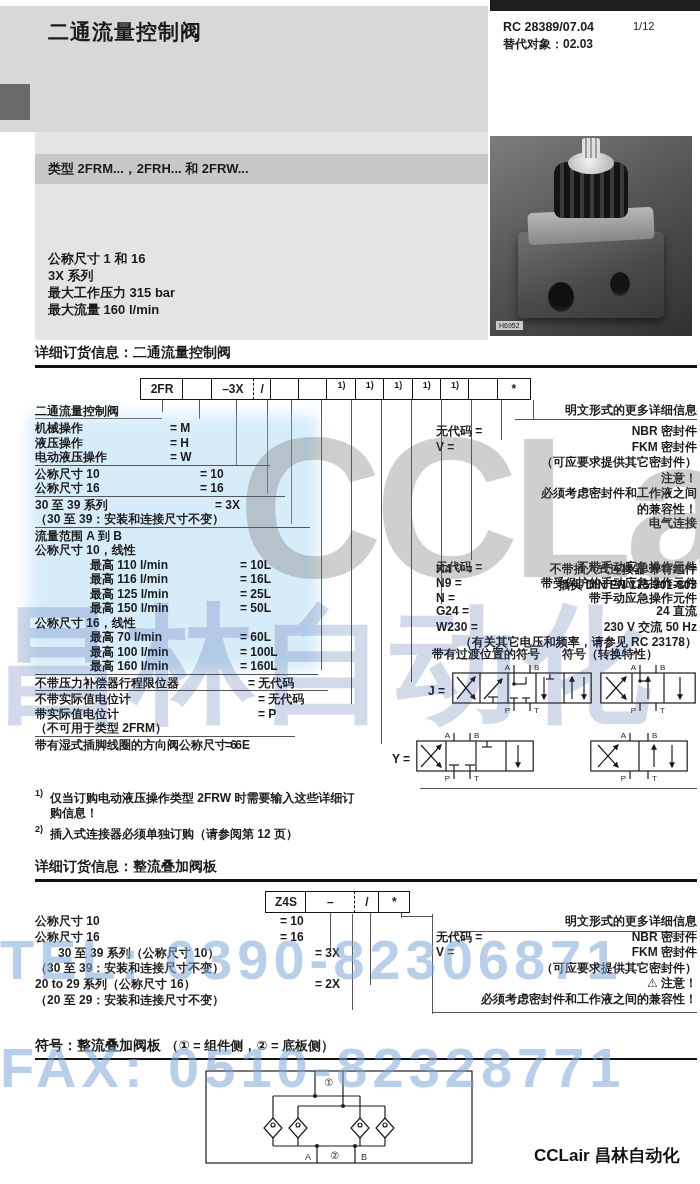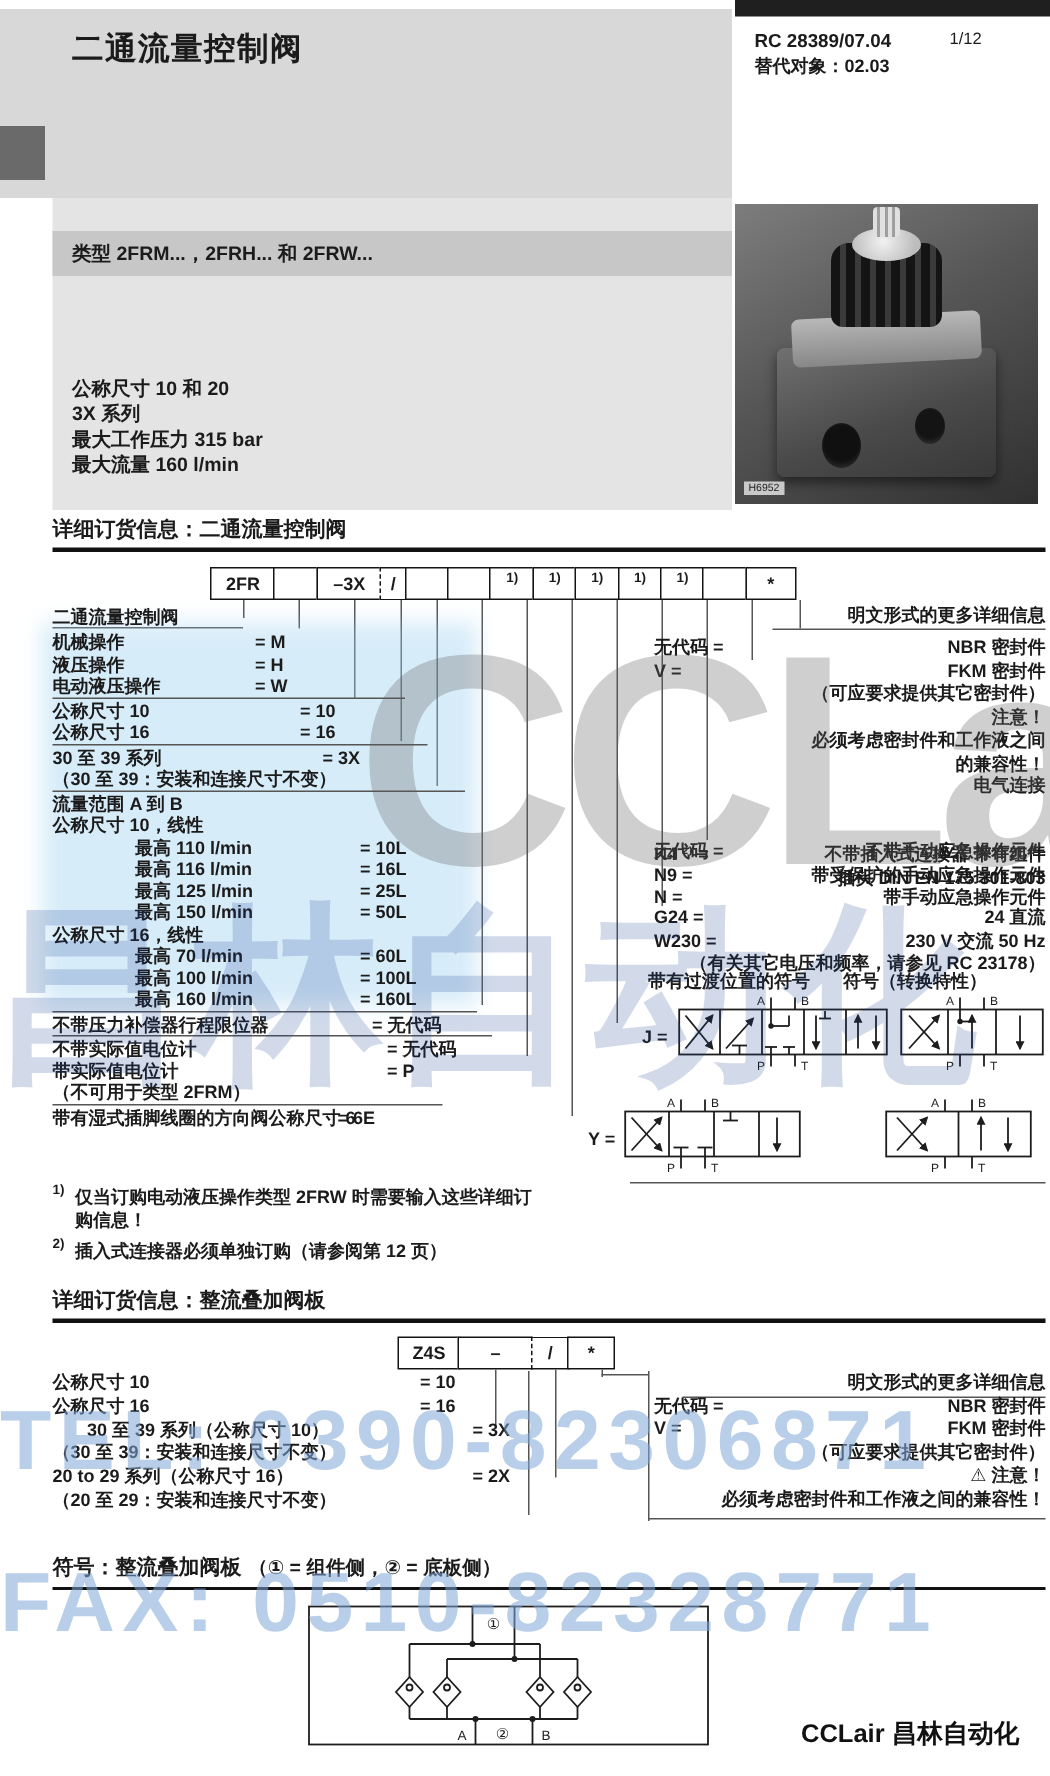--- a/index.html
+++ b/index.html
@@ -111,21 +111,21 @@
   <div class="abs hdr-sq content"></div>
   <div class="abs page-title content">二通流量控制阀</div>
   <div class="abs doc-code content">RC 28389/07.04</div>
   <div class="abs doc-page content">1/12</div>
   <div class="abs doc-supersedes content">替代对象：02.03</div>
 
   <div class="abs panel content"></div>
   <div class="abs band content"></div>
   <div class="abs band-text content">类型 2FRM...，2FRH... 和 2FRW...</div>
   <div class="abs content" id="specs">
-      <div class="spec nowrap">公称尺寸 10 和 20</div>
+      <div class="spec nowrap">公称尺寸 1 和 16</div>
       <div class="spec nowrap">3X 系列</div>
       <div class="spec nowrap">最大工作压力 315 bar</div>
       <div class="spec nowrap">最大流量 160 l/min</div>
     </div>
 
   <div class="abs photo content">
     <div class="p-base"></div>
     <div class="p-hole1"></div>
     <div class="p-hole2"></div>
     <div class="p-plate"></div>

